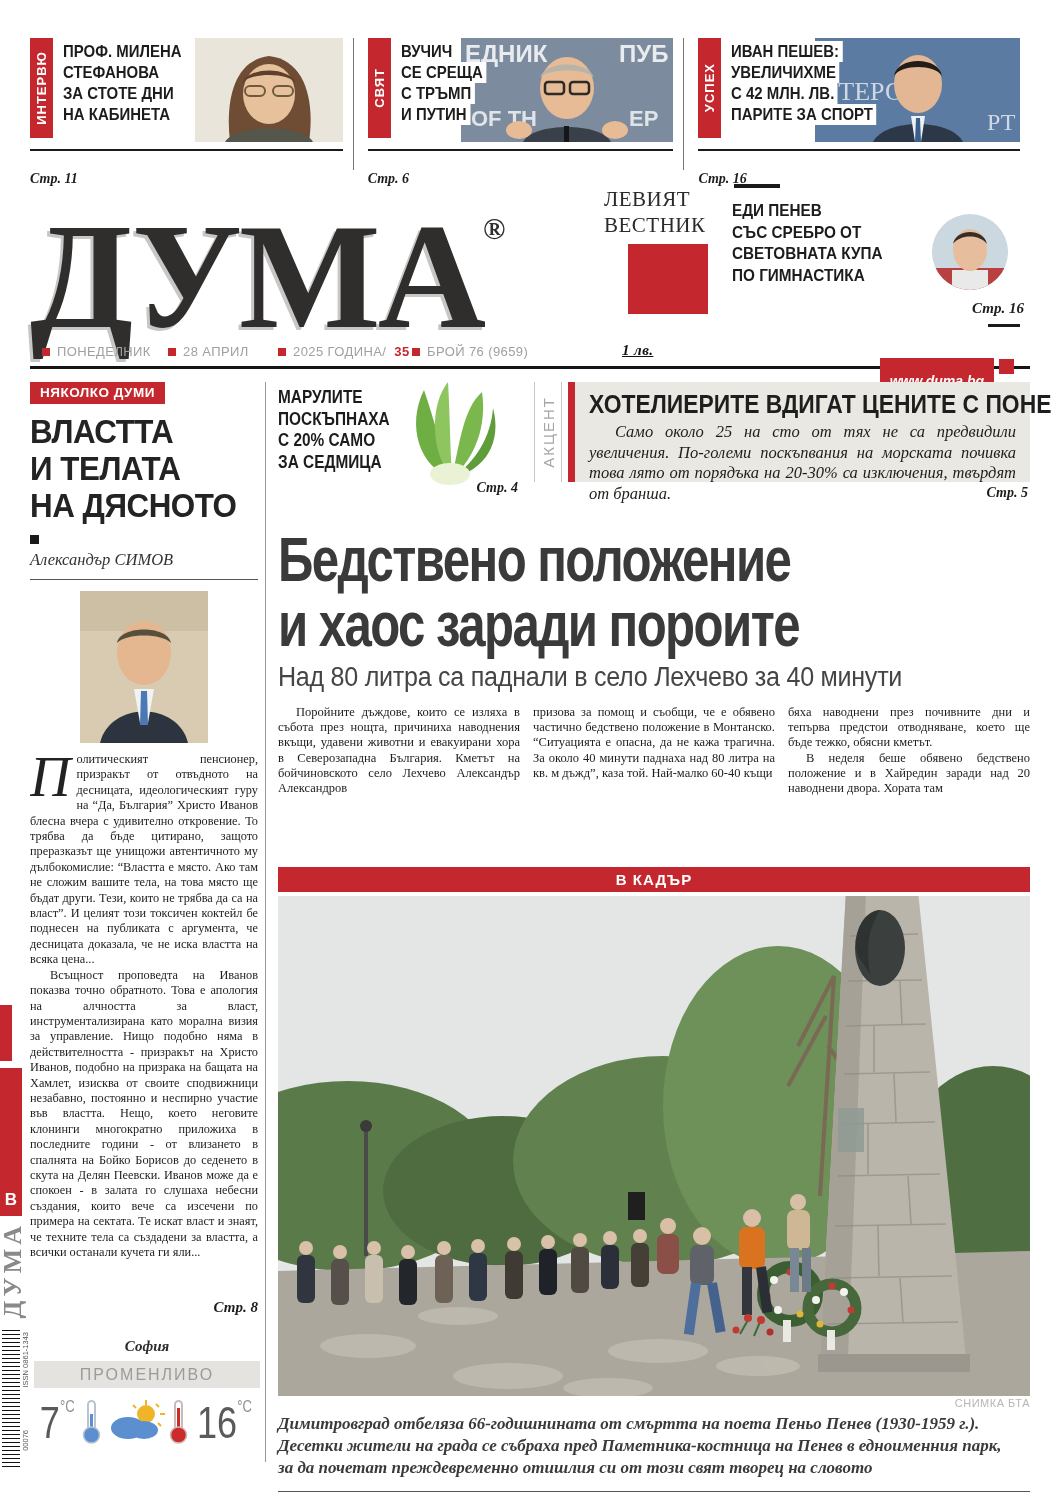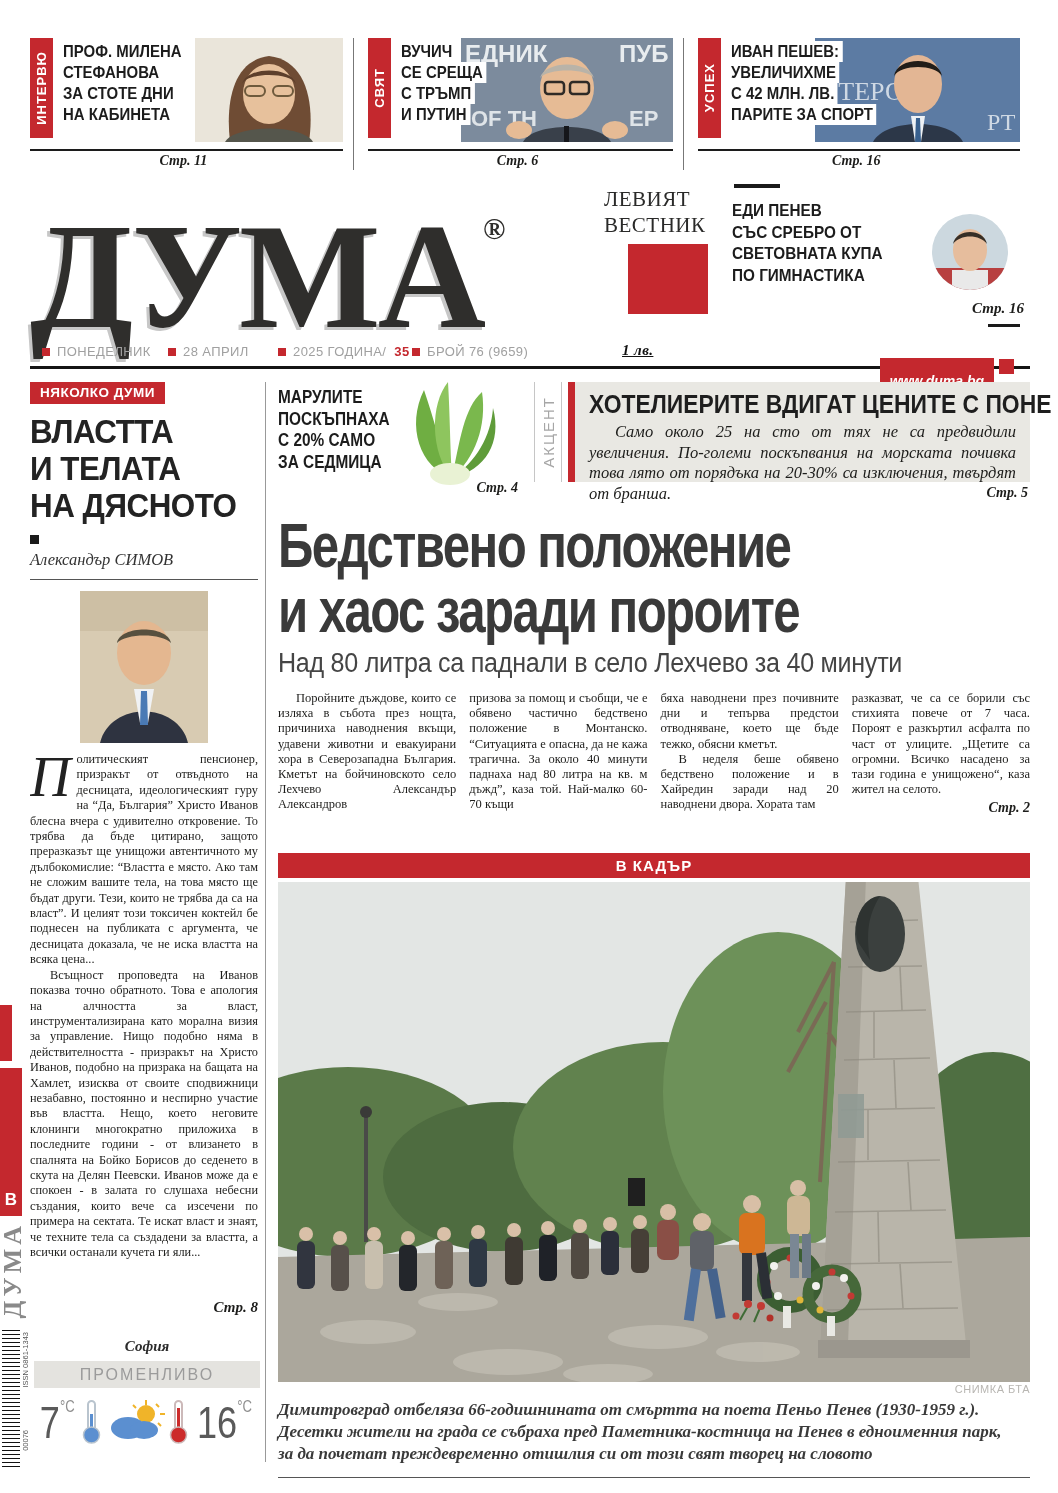--- a/index.html
+++ b/index.html
@@ -17,21 +17,21 @@
   .t-tab { position:absolute; left:0; top:0; width:23px; height:100px; background:var(--red);
            display:flex; align-items:center; justify-content:center; z-index:3; }
   .t-tab span { writing-mode:vertical-rl; transform:rotate(180deg);
                 font:bold 13px "Liberation Sans",sans-serif; color:#fff; letter-spacing:1px; }
   .t-photo { position:absolute; right:0; top:0; height:104px; z-index:1; }
   .t-head { position:absolute; left:33px; top:3px; z-index:2; }
   .tl { display:table; background:#fff; padding:1px 4px 1px 0; white-space:nowrap;
         font:bold 17px/19px "Liberation Sans",sans-serif; color:#1c1c1c;
         transform:scaleX(.88); transform-origin:0 0; }
   .t-rule { border-top:2px solid #1c1c1c; margin-top:5px; }
-  .t-page { text-align:center; font:bold italic 14px "Liberation Serif",serif; margin-top:2px; padding-right:6px; }
+  .t-page { text-align:left; font:bold italic 14px "Liberation Serif",serif; margin-top:20px; padding-right:6px; }
 
   
   .mast { position:absolute; left:30px; top:170px; width:1000px; height:172px; }
   .logo { position:absolute; left:0; top:-16px; font:bold 150px/150px "Liberation Serif",serif;
           color:#2f2e2c; letter-spacing:-3px; text-shadow:-3px 3px 0 #c7c7c7; }
   .logo .reg { font-size:30px; letter-spacing:0; vertical-align:88px; text-shadow:none; }
   .tagline { position:absolute; left:574px; top:16px; font-size:21px; line-height:26px;
              color:#2a2a29; letter-spacing:.5px; }
   .red-square { position:absolute; left:598px; top:74px; width:80px; height:70px; background:var(--red); }
   .promo { position:absolute; left:702px; top:14px; width:298px; height:150px; }
@@ -103,21 +103,21 @@
   .ak-label span { writing-mode:vertical-rl; transform:rotate(180deg); color:#a6a6a6;
                    font:15px "Liberation Sans",sans-serif; letter-spacing:2px; }
   .ak-box { position:absolute; left:290px; right:0; top:0; height:100px; background:#e9e8e3;
             border-left:7px solid var(--red); padding:7px 14px 0; }
   .ak-title { display:table; font:bold 26px/30px "Liberation Sans",sans-serif; color:#1e1e1e;
               transform:scaleX(.88); transform-origin:0 0; white-space:nowrap; }
   .ak-text { font:italic 16.5px/20.5px "Liberation Serif",serif; text-align:justify;
              text-indent:26px; margin-top:3px; color:#1d1d1b; }
   .ak-page { position:absolute; right:2px; top:103px; font:bold italic 14px "Liberation Serif",serif; }
 
-  .headline { margin-top:6px; }
+  .headline { margin-top:20px; }
   .hl { display:inline-block; white-space:nowrap; font:bold 63px/65px "Liberation Sans",sans-serif;
         color:#3a3a3a; letter-spacing:-2px; transform:scaleX(.78); transform-origin:0 50%; }
   .subhead-wrap { margin-top:5px; }
   .sub { display:inline-block; white-space:nowrap; font:27px "Liberation Sans",sans-serif;
          color:#454545; letter-spacing:-.3px; transform:scaleX(.93); transform-origin:0 50%; }
 
   .cols { display:flex; gap:13px; margin-top:12px; height:158px; overflow:hidden; }
   .col { flex:1; font-size:12.5px; line-height:15.2px; text-align:justify; }
   .col p.ind { text-indent:18px; }
   .col-page { text-align:right; font:bold italic 14px "Liberation Serif",serif; margin-top:3px; }
@@ -348,29 +348,25 @@
     </div>
     <div class="subhead-wrap">
       <span class="sub">Над 80 литра са паднали в село Лехчево за 40 минути</span>
     </div>
 
     <div class="cols">
       <div class="col">
         <p class="ind">Поройните дъждове, които се изляха в събота през нощта, причиниха наводнения вкъщи, удавени животни и евакуирани хора в Северозападна България. Кметът на бойчиновското село Лехчево Александър Александров</p>
       </div>
       <div class="col">
-        <p>призова за помощ и съобщи, че е обявено частично бедствено положение в Монтанско. “Ситуацията е опасна, да не кажа трагична. За около 40 минути паднаха над 80 литра на кв. м дъжд”, каза той. Най-малко 60-70 къщи</p>
+        <p>призова за помощ и съобщи, че е обявено частично бедствено положение в Монтанско. “Ситуацията е опасна, да не кажа трагична. За около 40 минути паднаха над 80 литра на кв. м дъжд”, каза той. Най-малко 60-40 къщи</p>
       </div>
       <div class="col">
         <p>бяха наводнени през почивните дни и тепърва предстои отводняване, което ще бъде тежко, обясни кметът.</p>
         <p class="ind">В неделя беше обявено бедствено положение и в Хайредин заради над 20 наводнени двора. Хората там</p>
-      </div>
-      <div class="col">
-        <p>разказват, че са се борили със стихията повече от 7 часа. Пороят е разкъртил асфалта по част от улиците. „Щетите са огромни. Всичко насадено за тази година е унищожено“, каза жител на селото.</p>
-        <div class="col-page">Стр. 2</div>
       </div>
     </div>
 
     <div class="kadar">В КАДЪР</div>
 
     <div class="photo">
       <svg width="752" height="500" viewBox="0 0 752 500">
         <rect width="752" height="500" fill="#e3e6e4"></rect>
         <g>
           <ellipse cx="70" cy="280" rx="150" ry="95" fill="#5b7a49"></ellipse>

